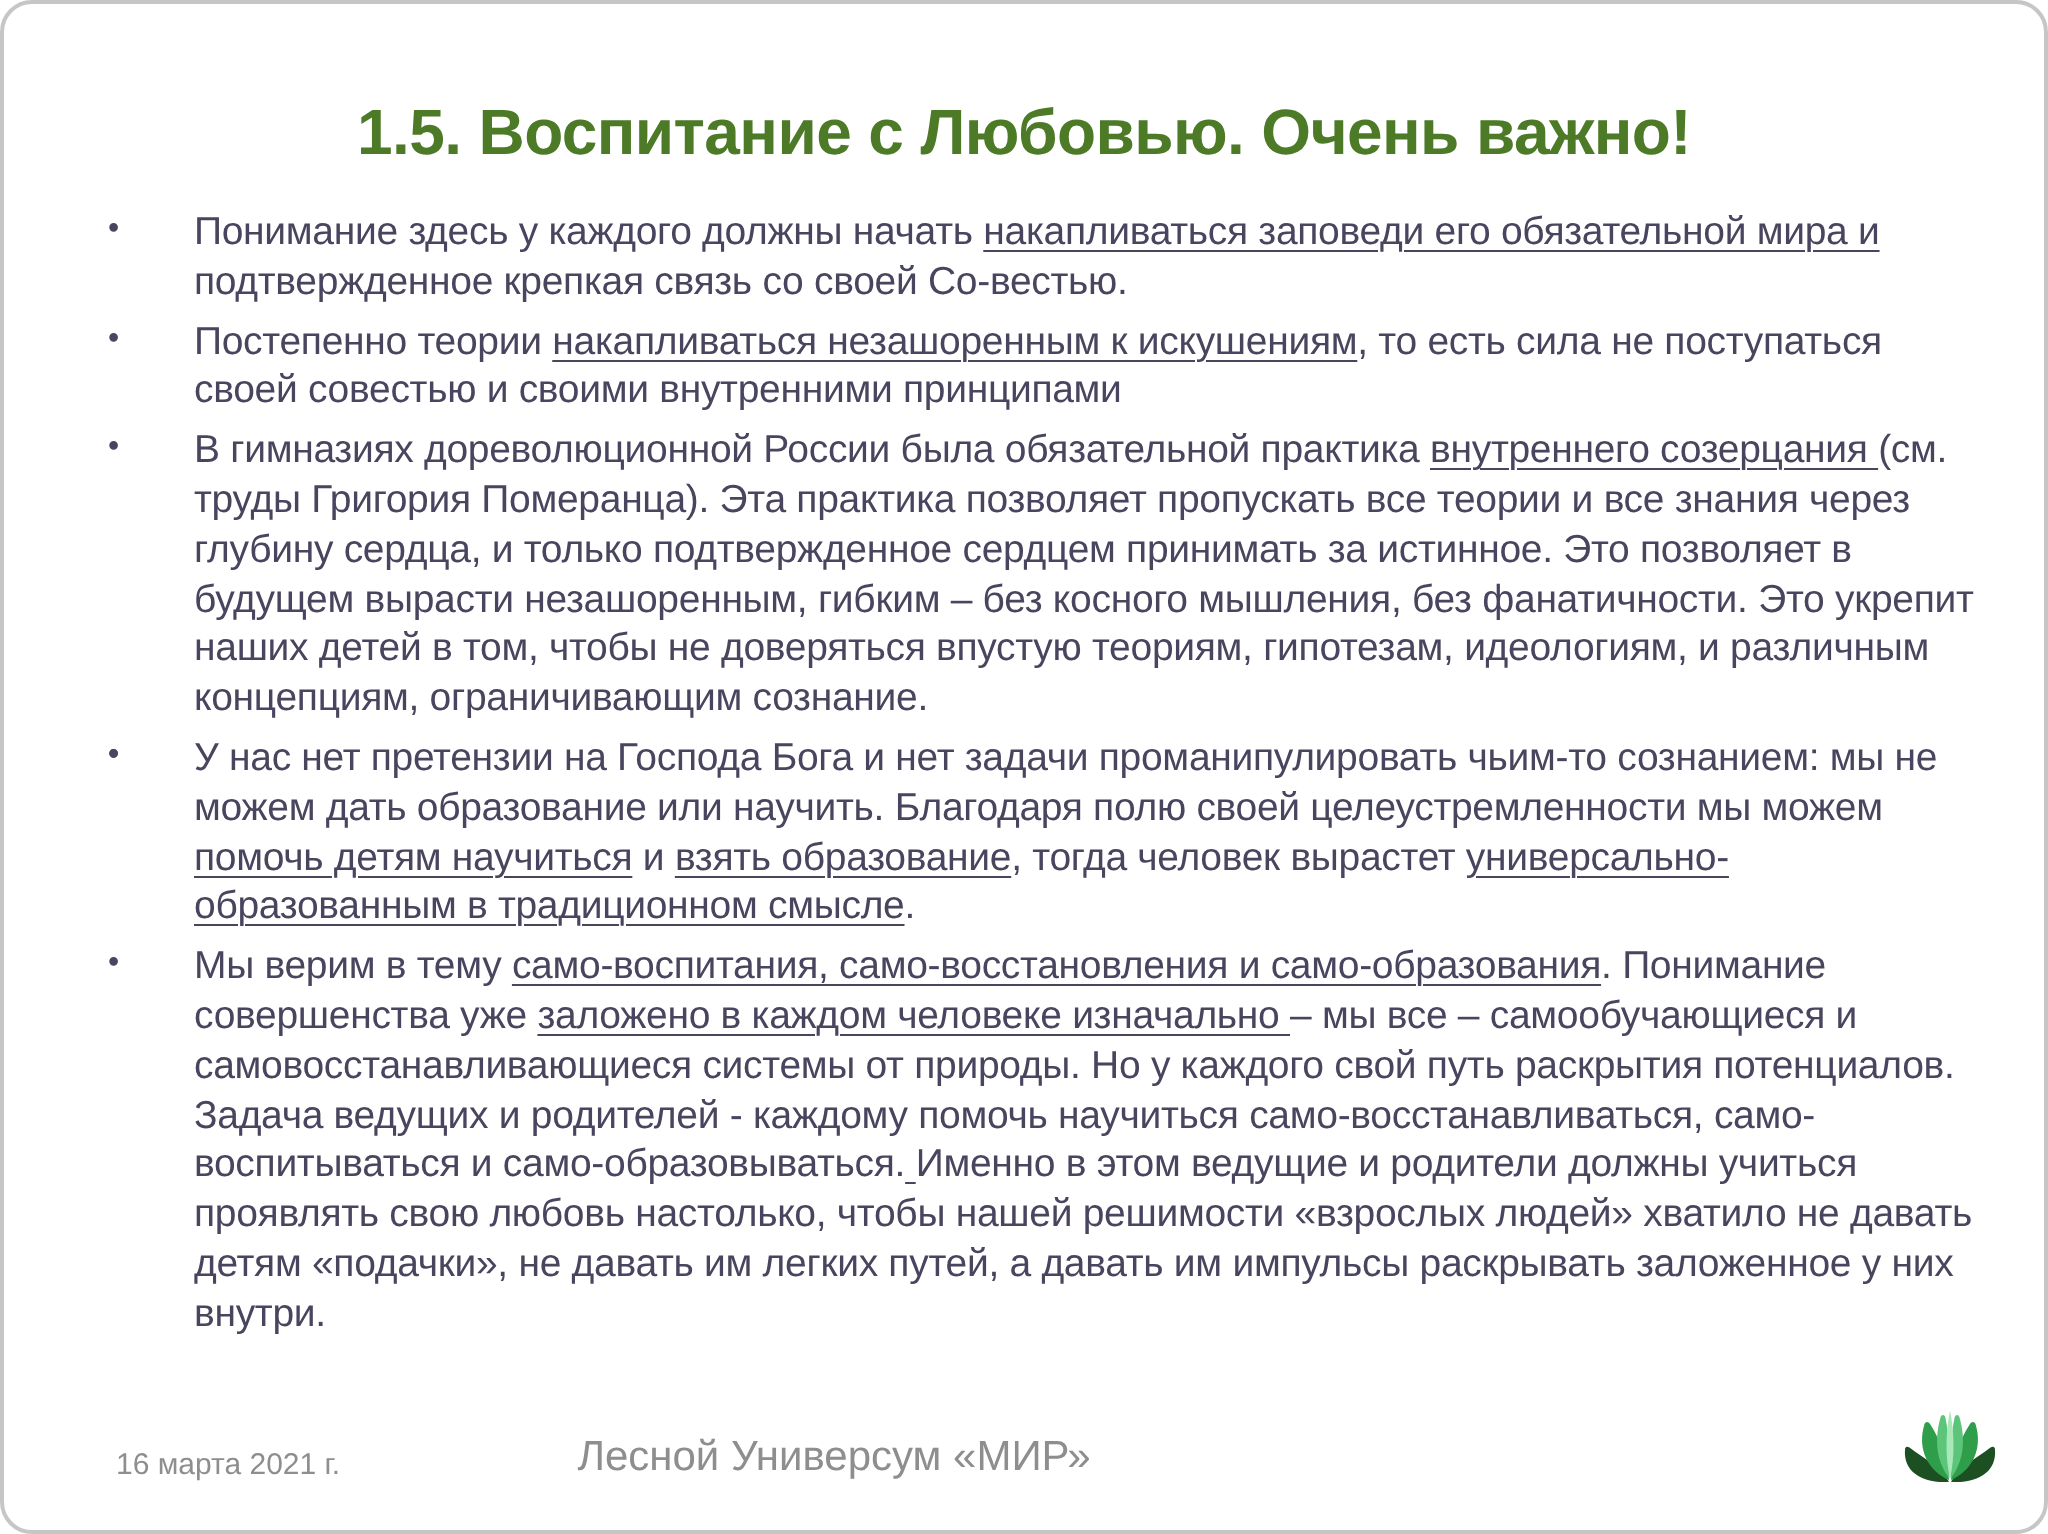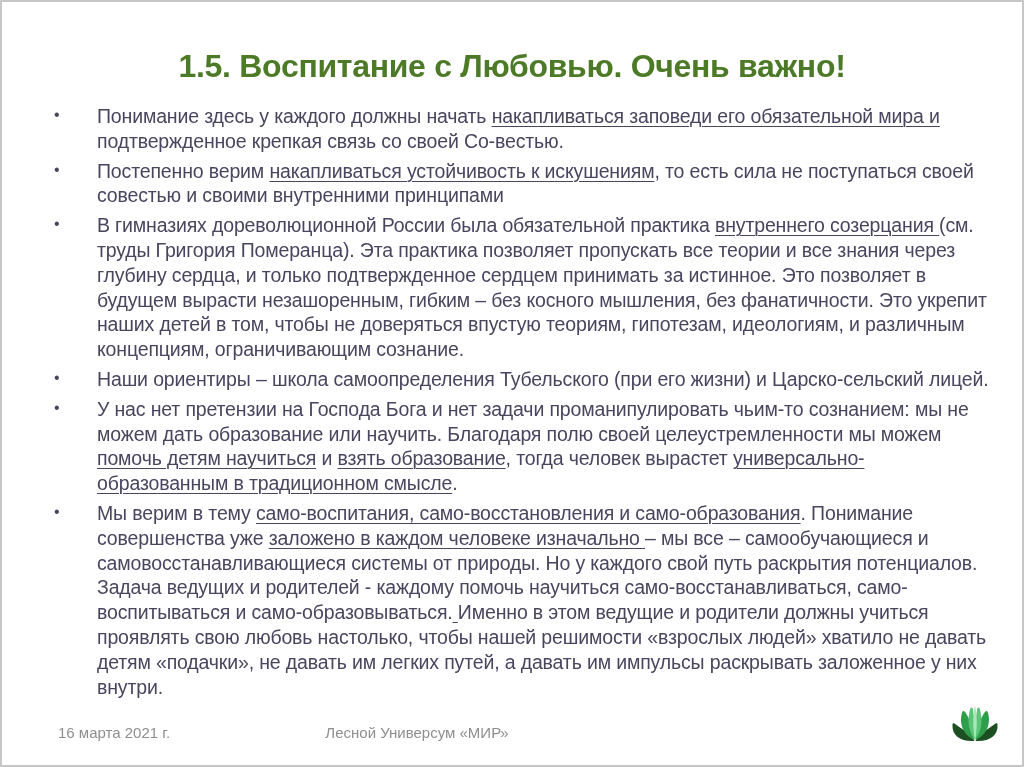--- a/index.html
+++ b/index.html
@@ -7,21 +7,21 @@
     padding: 0;
     background: #ffffff;
   }
   .slide {
     position: relative;
     width: 1024px;
     height: 767px;
     box-sizing: border-box;
     background: #ffffff;
     border: 2px solid #c6c6c6;
-    border-radius: 1px;
+    border-radius: 16px;
     font-family: "Liberation Sans", sans-serif;
     overflow: hidden;
   }
   .slide-title {
     margin: 0;
     padding: 44px 30px 0 30px;
     text-align: center;
     font-size: 32px;
     line-height: 40px;
     font-weight: bold;
@@ -62,43 +62,43 @@
     bottom: 24px;
     font-size: 15px;
     color: var(--footer-gray, #8e8e8e);
   }
   .footer-org {
     position: absolute;
     left: 255px;
     bottom: 24px;
     width: 320px;
     text-align: center;
-    font-size: 15px;
+    font-size: 21px;
     color: var(--footer-gray, #8e8e8e);
   }
   .logo {
     position: absolute;
     left: 946px;
     top: 699px;
     width: 54px;
     height: 42px;
   }
 </style>
 </head>
 <body>
 
 <div class="slide">
 
   <h1 class="slide-title">1.5. Воспитание с Любовью. Очень важно!</h1>
 
   <ul class="bullet-list">
       <li><span class="dot">•</span><span>Понимание здесь у каждого должны начать </span><span class="u">накапливаться заповеди его обязательной мира и</span><span> подтвержденное крепкая связь со своей Со-вестью.</span></li>
-      <li><span class="dot">•</span><span>Постепенно верим </span><span class="u">накапливаться устойчивость к искушениям</span><span>, то есть сила не поступаться своей совестью и своими внутренними принципами</span></li>
+      <li><span class="dot">•</span><span>Постепенно теории </span><span class="u">накапливаться незашоренным к искушениям</span><span>, то есть сила не поступаться своей совестью и своими внутренними принципами</span></li>
       <li><span class="dot">•</span><span>В гимназиях дореволюционной России была обязательной практика </span><span class="u">внутреннего созерцания </span><span>(см. труды Григория Померанца). Эта практика позволяет пропускать все теории и все знания через глубину сердца, и только подтвержденное сердцем принимать за истинное. Это позволяет в будущем вырасти незашоренным, гибким – без косного мышления, без фанатичности. Это укрепит наших детей в том, чтобы не доверяться впустую теориям, гипотезам, идеологиям, и различным концепциям, ограничивающим сознание.</span></li>
-      <li><span class="dot">•</span><span>Наши ориентиры – школа самоопределения Тубельского (при его жизни) и Царско-сельский лицей.</span></li>
+      <li><span class="dot">•</span></li>
       <li><span class="dot">•</span><span>У нас нет претензии на Господа Бога и нет задачи проманипулировать чьим-то сознанием: мы не можем дать образование или научить. Благодаря полю своей целеустремленности мы можем </span><span class="u">помочь детям научиться</span><span> и </span><span class="u">взять образование</span><span>, тогда человек вырастет </span><span class="u">универсально-образованным в традиционном смысле</span><span>.</span></li>
       <li><span class="dot">•</span><span>Мы верим в тему </span><span class="u">само-воспитания, само-восстановления и само-образования</span><span>. Понимание совершенства уже </span><span class="u">заложено в каждом человеке изначально </span><span>– мы все – самообучающиеся и самовосстанавливающиеся системы от природы. Но у каждого свой путь раскрытия потенциалов. Задача ведущих и родителей - каждому помочь научиться само-восстанавливаться, само-воспитываться и само-образовываться.</span><span class="u">&nbsp;</span><span>Именно в этом ведущие и родители должны учиться проявлять свою любовь настолько, чтобы нашей решимости «взрослых людей» хватило не давать детям «подачки», не давать им легких путей, а давать им импульсы раскрывать заложенное у них внутри.</span></li>
     </ul>
 
   <div class="footer-date">16 марта 2021 г.</div>
 
   <div class="footer-org">Лесной Универсум «МИР»</div>
 
   <div class="logo">
     <svg viewBox="0 0 60 46" width="54" height="42" aria-hidden="true">

